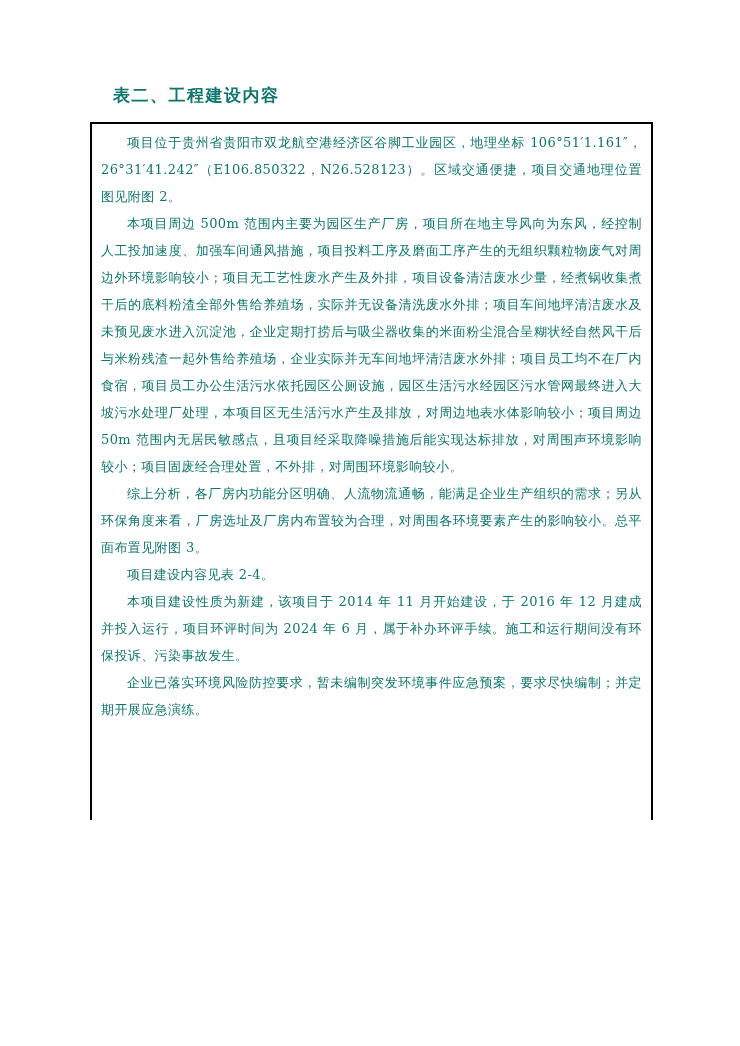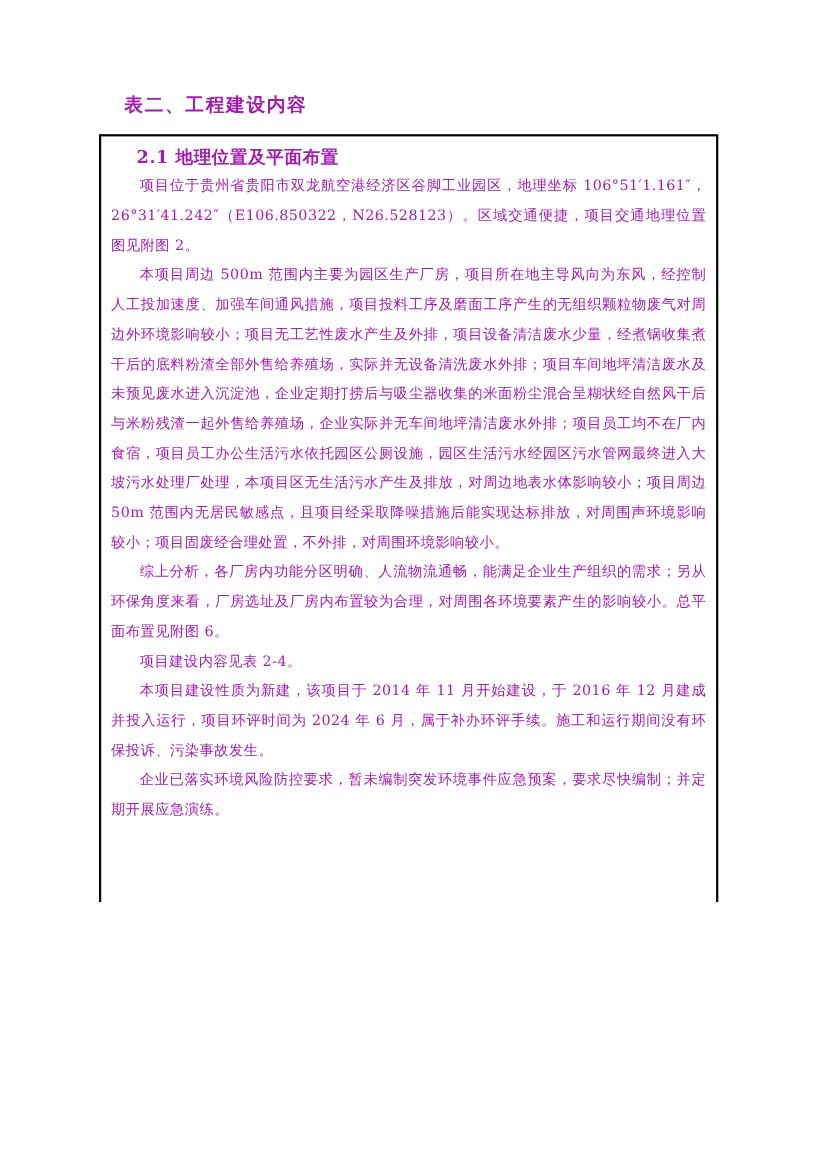--- a/index.html
+++ b/index.html
@@ -6,21 +6,21 @@
     margin: 0;
     padding: 0;
     background: #ffffff;
   }
   .page {
     position: relative;
     width: 740px;
     height: 820px;
     background: #ffffff;
     font-family: "DejaVu Serif", "Liberation Serif", serif;
-    color: #a21caf;
+    color: #0f766e;
     overflow: hidden;
   }
   .doc-title {
     position: absolute;
     top: 84px;
     left: 113px;
     font-size: 17px;
     font-weight: bold;
     letter-spacing: 1.5px;
     white-space: nowrap;
@@ -63,27 +63,26 @@
 </style>
 </head>
 <body>
 
 <div class="page">
 
   <div class="doc-title">表二、工程建设内容</div>
 
   <div class="content-box">
 
-    <div class="sec-heading">2.1 地理位置及平面布置</div>
 
     <p class="para">项目位于贵州省贵阳市双龙航空港经济区谷脚工业园区，地理坐标 106°51′1.161″， 26°31′41.242″（E106.850322，N26.528123）。区域交通便捷，项目交通地理位置图见附图 2。</p>
 
     <p class="para">本项目周边 500m 范围内主要为园区生产厂房，项目所在地主导风向为东风，经控制人工投加速度、加强车间通风措施，项目投料工序及磨面工序产生的无组织颗粒物废气对周边外环境影响较小；项目无工艺性废水产生及外排，项目设备清洁废水少量，经煮锅收集煮干后的底料粉渣全部外售给养殖场，实际并无设备清洗废水外排；项目车间地坪清洁废水及未预见废水进入沉淀池，企业定期打捞后与吸尘器收集的米面粉尘混合呈糊状经自然风干后与米粉残渣一起外售给养殖场，企业实际并无车间地坪清洁废水外排；项目员工均不在厂内食宿，项目员工办公生活污水依托园区公厕设施，园区生活污水经园区污水管网最终进入大坡污水处理厂处理，本项目区无生活污水产生及排放，对周边地表水体影响较小；项目周边 50m 范围内无居民敏感点，且项目经采取降噪措施后能实现达标排放，对周围声环境影响较小；项目固废经合理处置，不外排，对周围环境影响较小。</p>
 
-    <p class="para">综上分析，各厂房内功能分区明确、人流物流通畅，能满足企业生产组织的需求；另从环保角度来看，厂房选址及厂房内布置较为合理，对周围各环境要素产生的影响较小。总平面布置见附图 6。</p>
+    <p class="para">综上分析，各厂房内功能分区明确、人流物流通畅，能满足企业生产组织的需求；另从环保角度来看，厂房选址及厂房内布置较为合理，对周围各环境要素产生的影响较小。总平面布置见附图 3。</p>
 
 
 
 
     <p class="para">项目建设内容见表 2-4。</p>
 
     <p class="para">本项目建设性质为新建，该项目于 2014 年 11 月开始建设，于 2016 年 12 月建成并投入运行，项目环评时间为 2024 年 6 月，属于补办环评手续。施工和运行期间没有环保投诉、污染事故发生。</p>
 
     <p class="para">企业已落实环境风险防控要求，暂未编制突发环境事件应急预案，要求尽快编制；并定期开展应急演练。</p>
 

